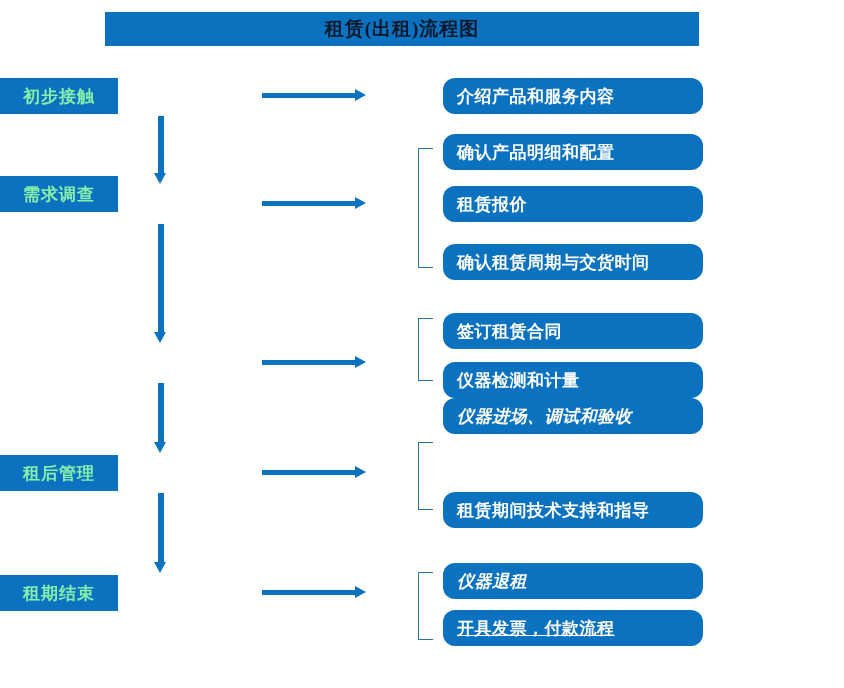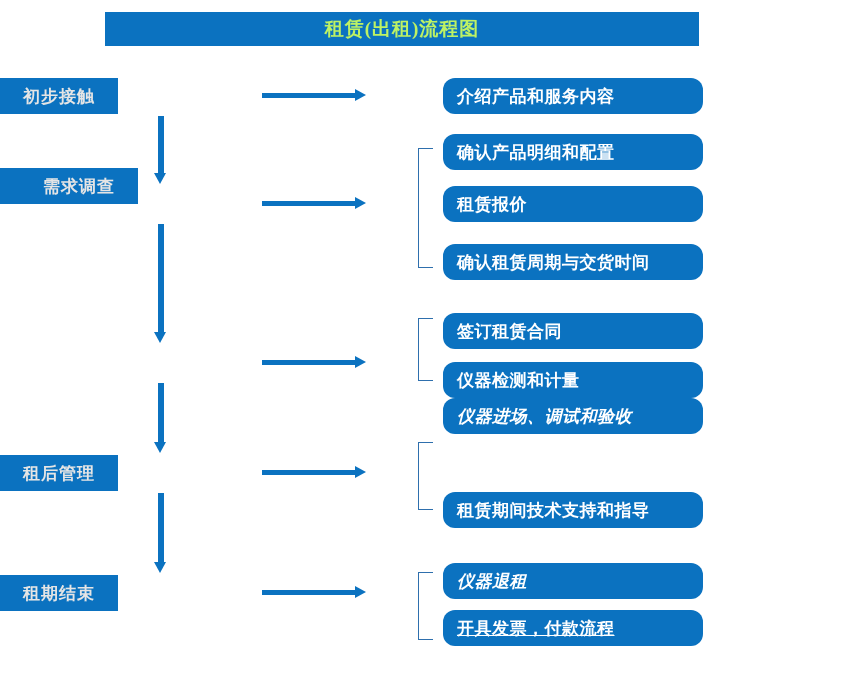--- a/index.html
+++ b/index.html
@@ -24,36 +24,36 @@
   }
 
   
   .title-banner {
     position: absolute;
     left: 105px;
     top: 12px;
     width: 594px;
     height: 34px;
     background: #0b72c0;
-    color: #bef264;
+    color: #0f172a;
     display: flex;
     align-items: center;
     justify-content: center;
     font-size: 19px;
     font-weight: bold;
     letter-spacing: 1px;
   }
 
   
   .stage-box {
     position: absolute;
     width: 118px;
     height: 36px;
     background: #0b72c0;
-    color: #e5e5e5;
+    color: #86efac;
     display: flex;
     align-items: center;
     justify-content: center;
     font-size: 17px;
     font-weight: bold;
     letter-spacing: 1px;
   }
 
   
   .detail-box {
@@ -134,21 +134,21 @@
   }
 </style>
 </head>
 <body>
 
 <div id="canvas">
 
   <div class="title-banner">租赁(出租)流程图</div>
 
   <div class="stage-box" style="top:78px;">初步接触</div>
-  <div class="stage-box" style="top:168px;padding-left:20px;">需求调查</div>
+  <div class="stage-box" style="top:176px;">需求调查</div>
   <div class="stage-box" style="top:455px;">租后管理</div>
   <div class="stage-box" style="top:575px;">租期结束</div>
 
   <div class="v-arrow" style="top:116px; height:68px;">
     <div class="shaft" style="height:57px;"></div>
     <div class="head" style="top:57px;"></div>
   </div>
   <div class="v-arrow" style="top:224px; height:119px;">
     <div class="shaft" style="height:108px;"></div>
     <div class="head" style="top:108px;"></div>

